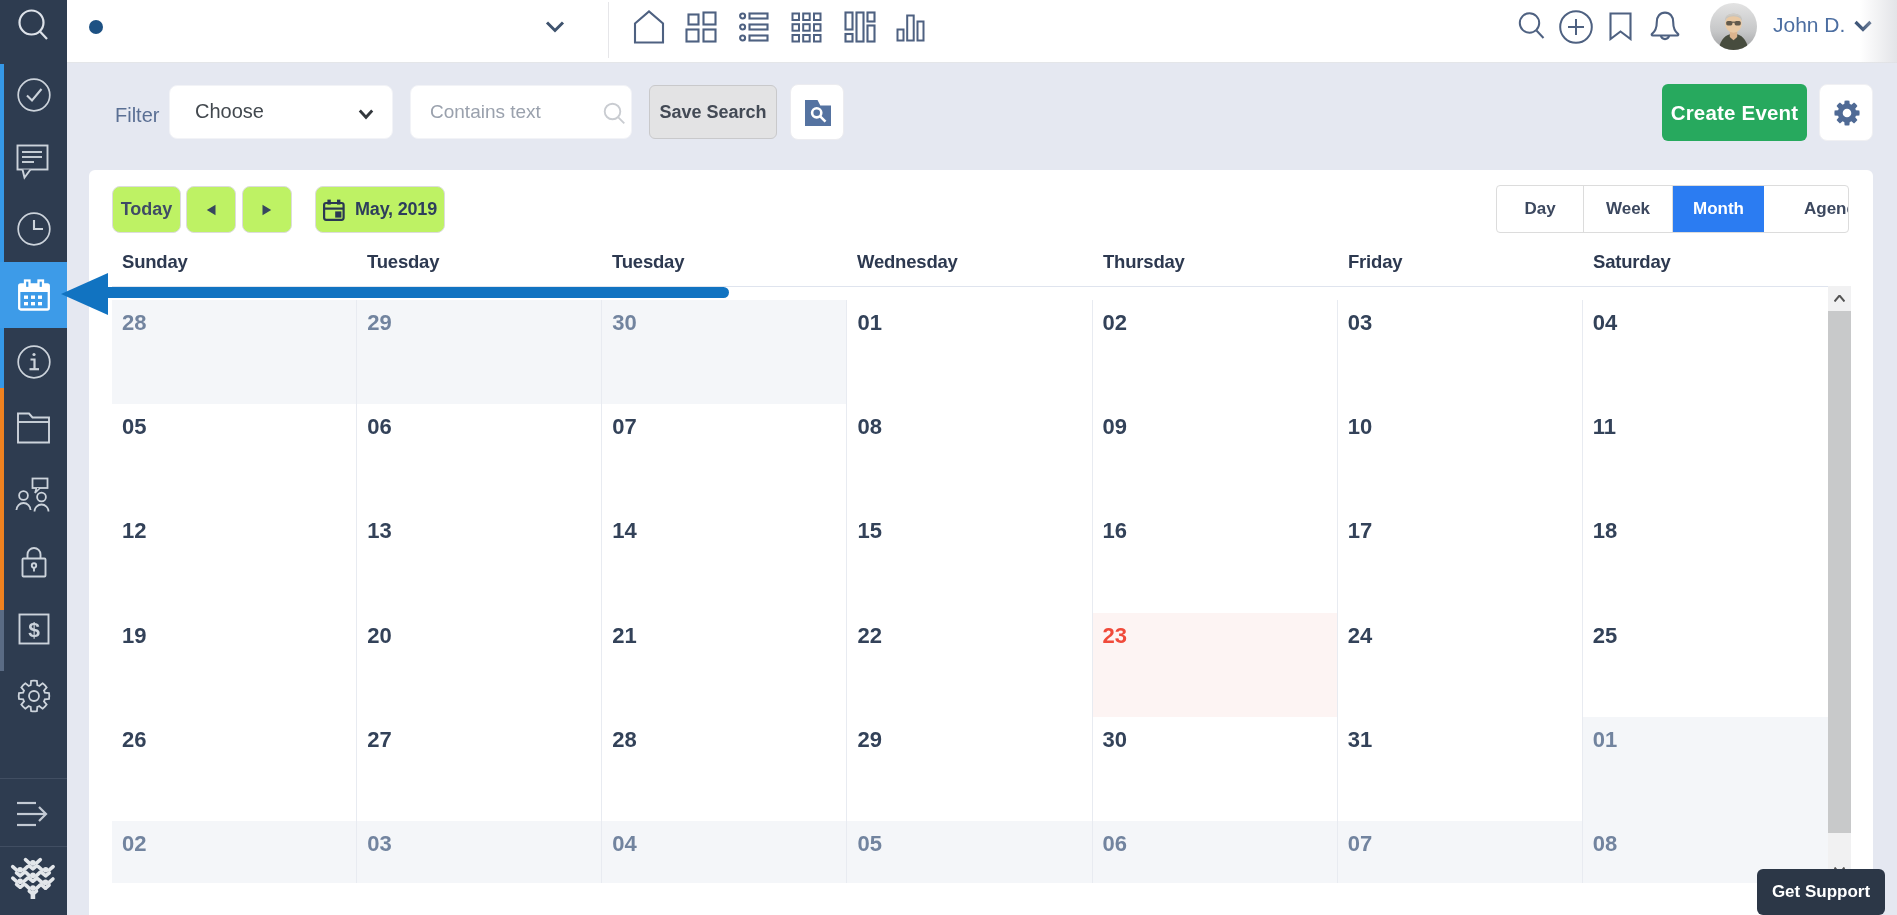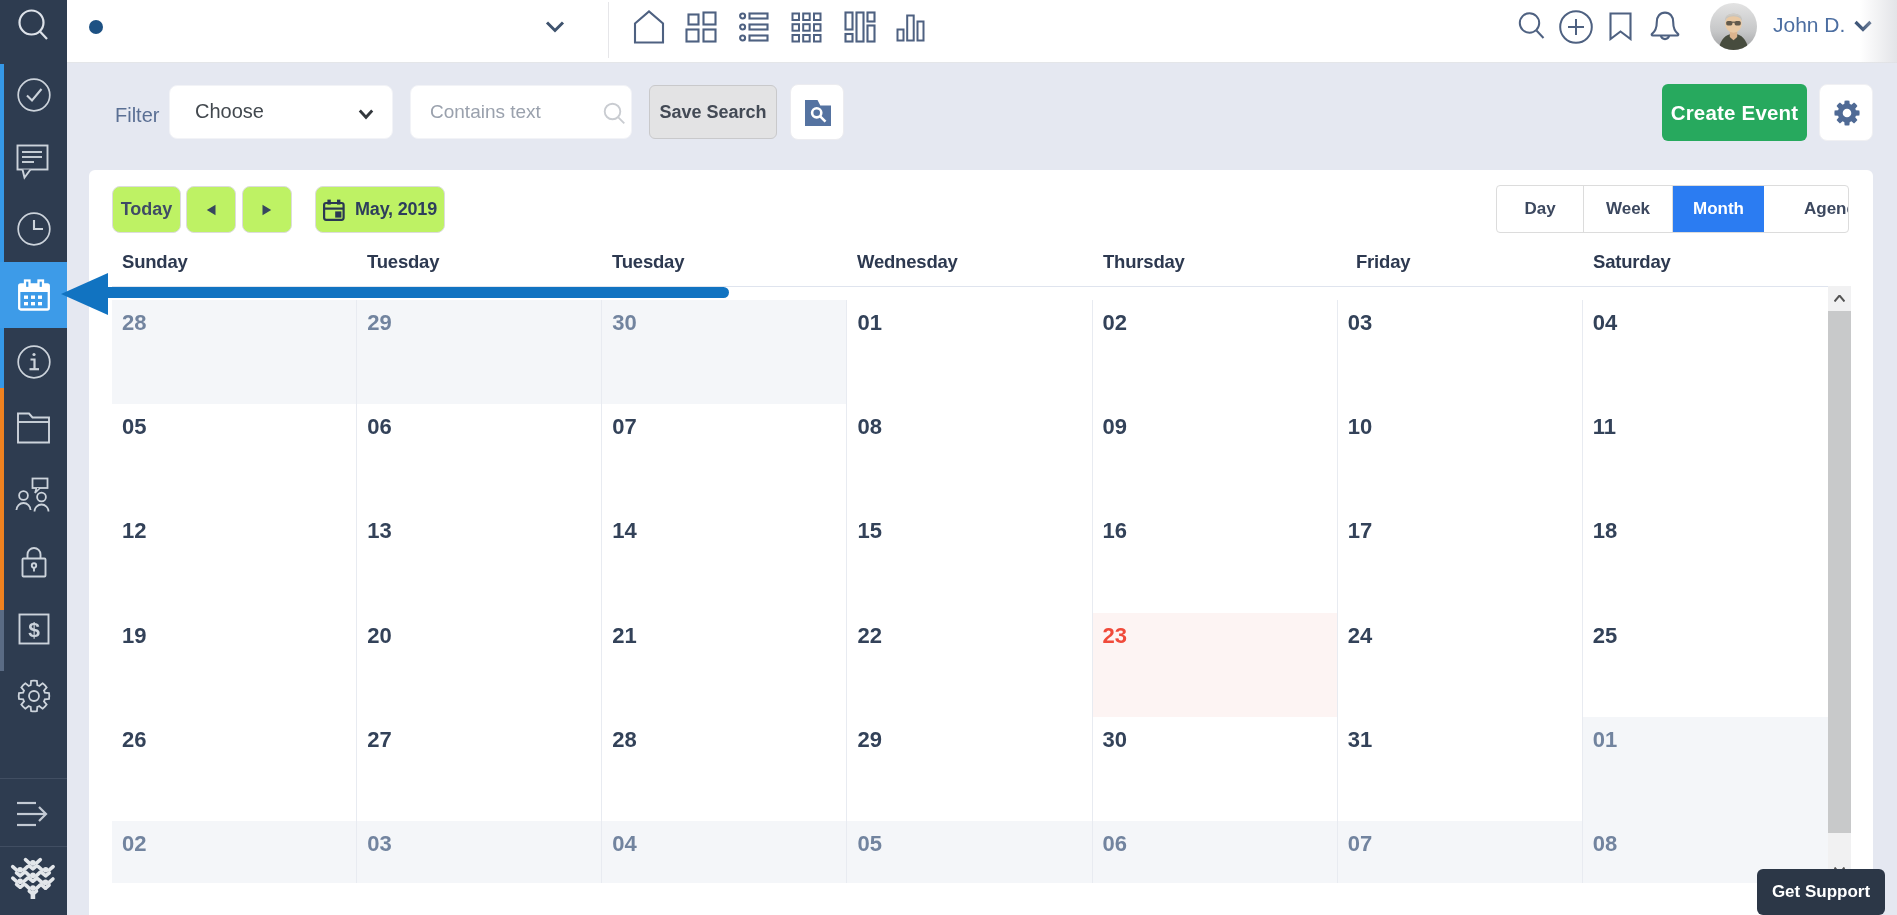--- a/index.html
+++ b/index.html
@@ -176,21 +176,21 @@
     <div style="flex:0 0 89px;display:flex;align-items:center;justify-content:center;font-size:17px;font-weight:600;color:#3c485f;border-right:1px solid #dcdcdc;">Week</div>
     <div style="flex:0 0 91px;display:flex;align-items:center;justify-content:center;font-size:17px;font-weight:600;color:#fff;background:#2b7cf2;">Month</div>
     <div style="flex:1;display:flex;align-items:center;justify-content:center;font-size:17px;font-weight:600;color:#3c485f;padding-left:40px;">Agenda</div>
   </div>
   <div class="daynames">
     <span style="left:33px;top:81px;">Sunday</span>
     <span style="left:278px;top:81px;">Tuesday</span>
     <span style="left:523px;top:81px;">Tuesday</span>
     <span style="left:768px;top:81px;">Wednesday</span>
     <span style="left:1014px;top:81px;">Thursday</span>
-    <span style="left:1259px;top:81px;margin-left:8px;">Friday</span>
+    <span style="left:1259px;top:81px;">Friday</span>
     <span style="left:1504px;top:81px;">Saturday</span>
   </div>
   <div id="grid">
     <div class="row">
         <div class="cell o">28</div>
         <div class="cell o">29</div>
         <div class="cell o">30</div>
         <div class="cell">01</div>
         <div class="cell">02</div>
         <div class="cell">03</div>

